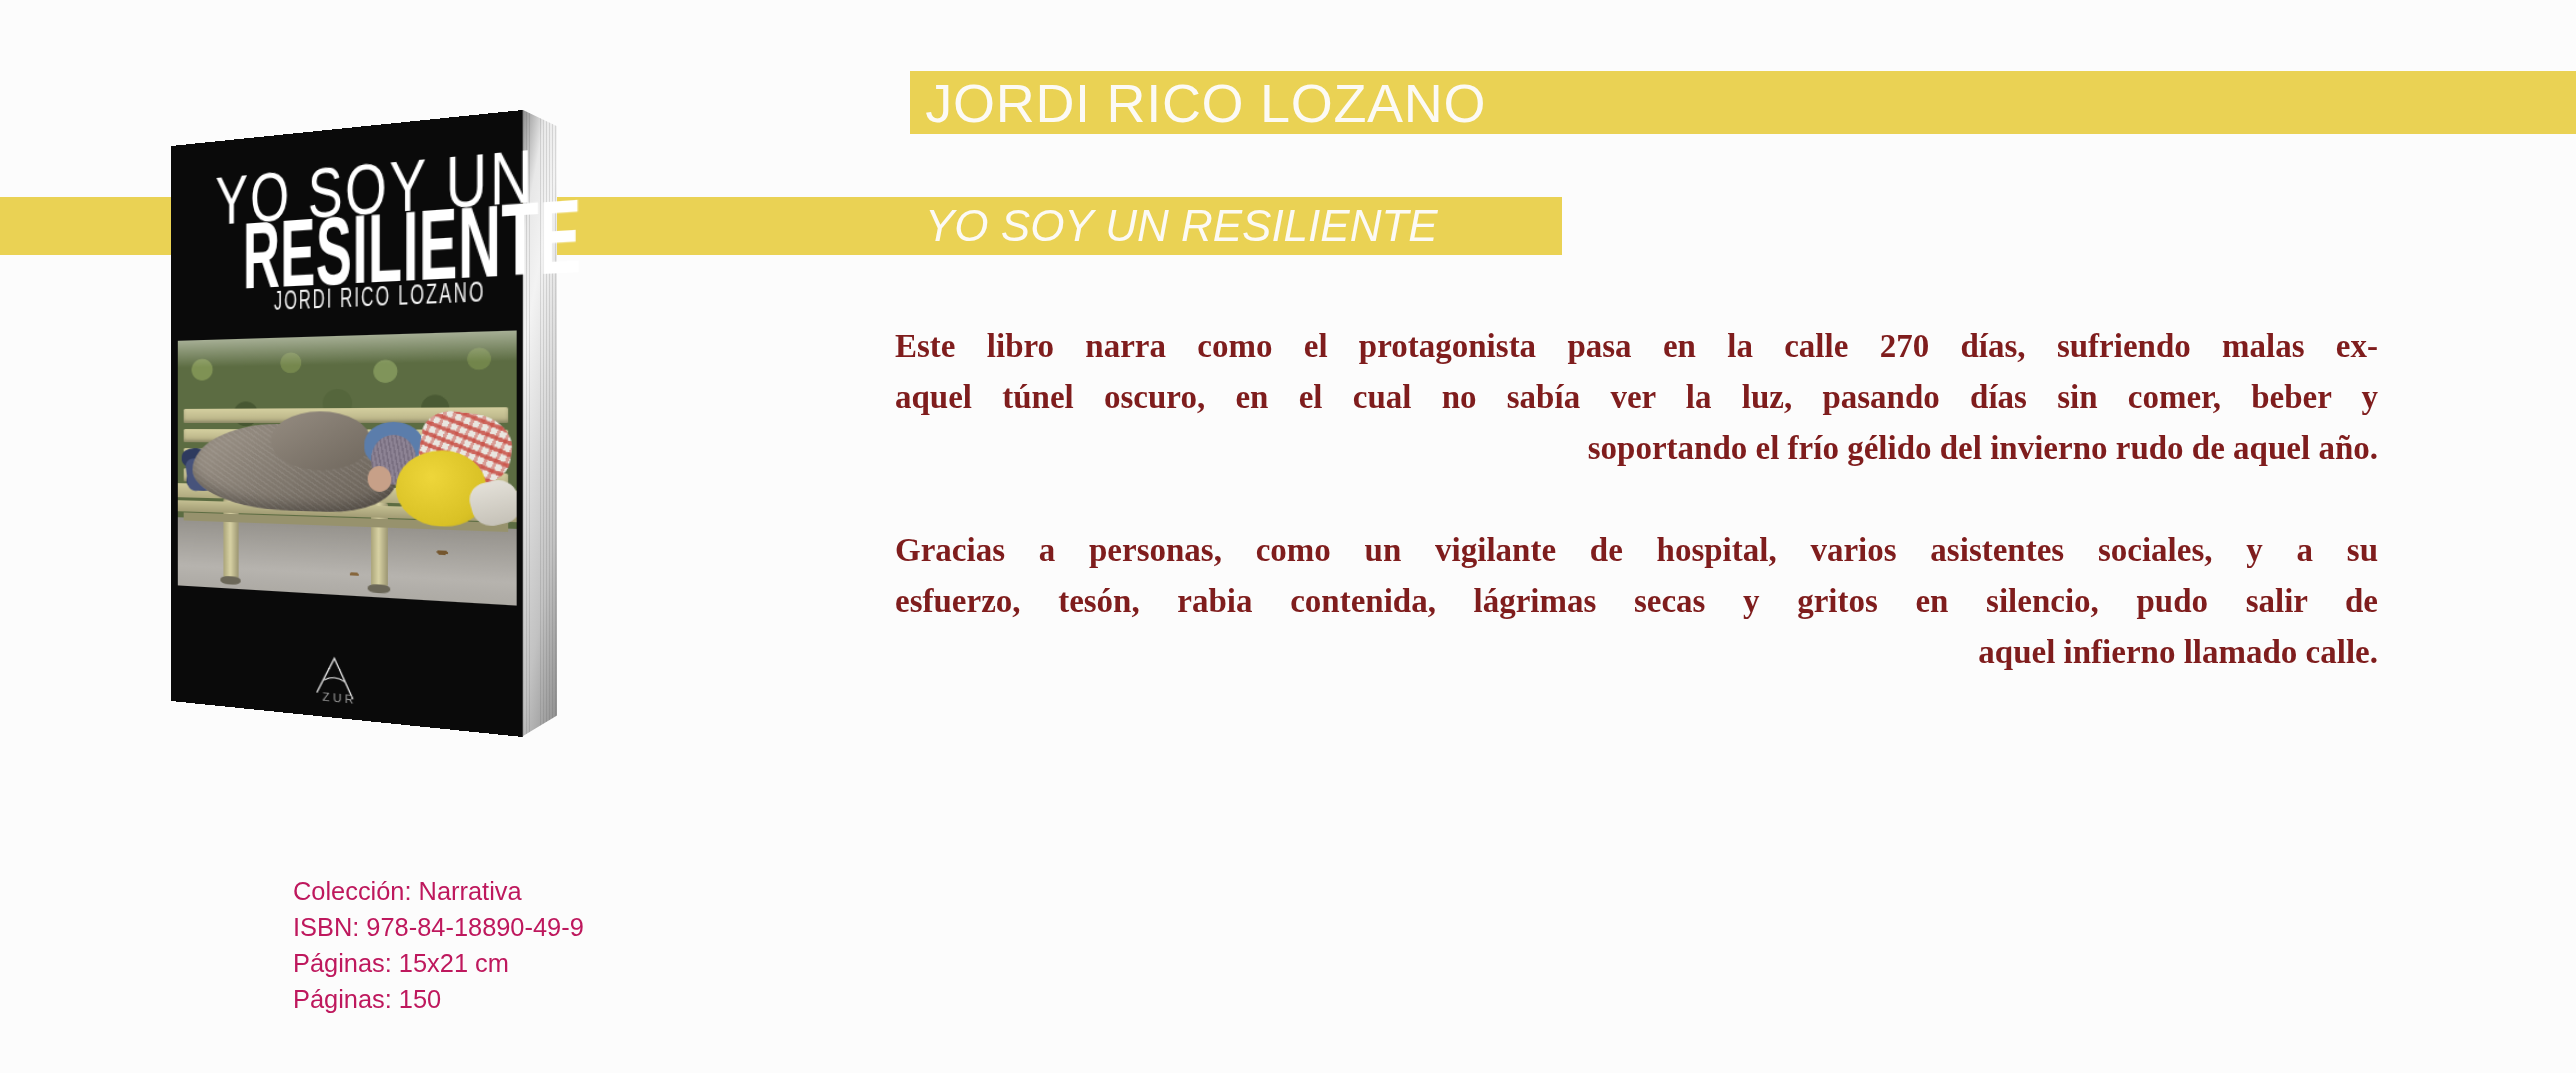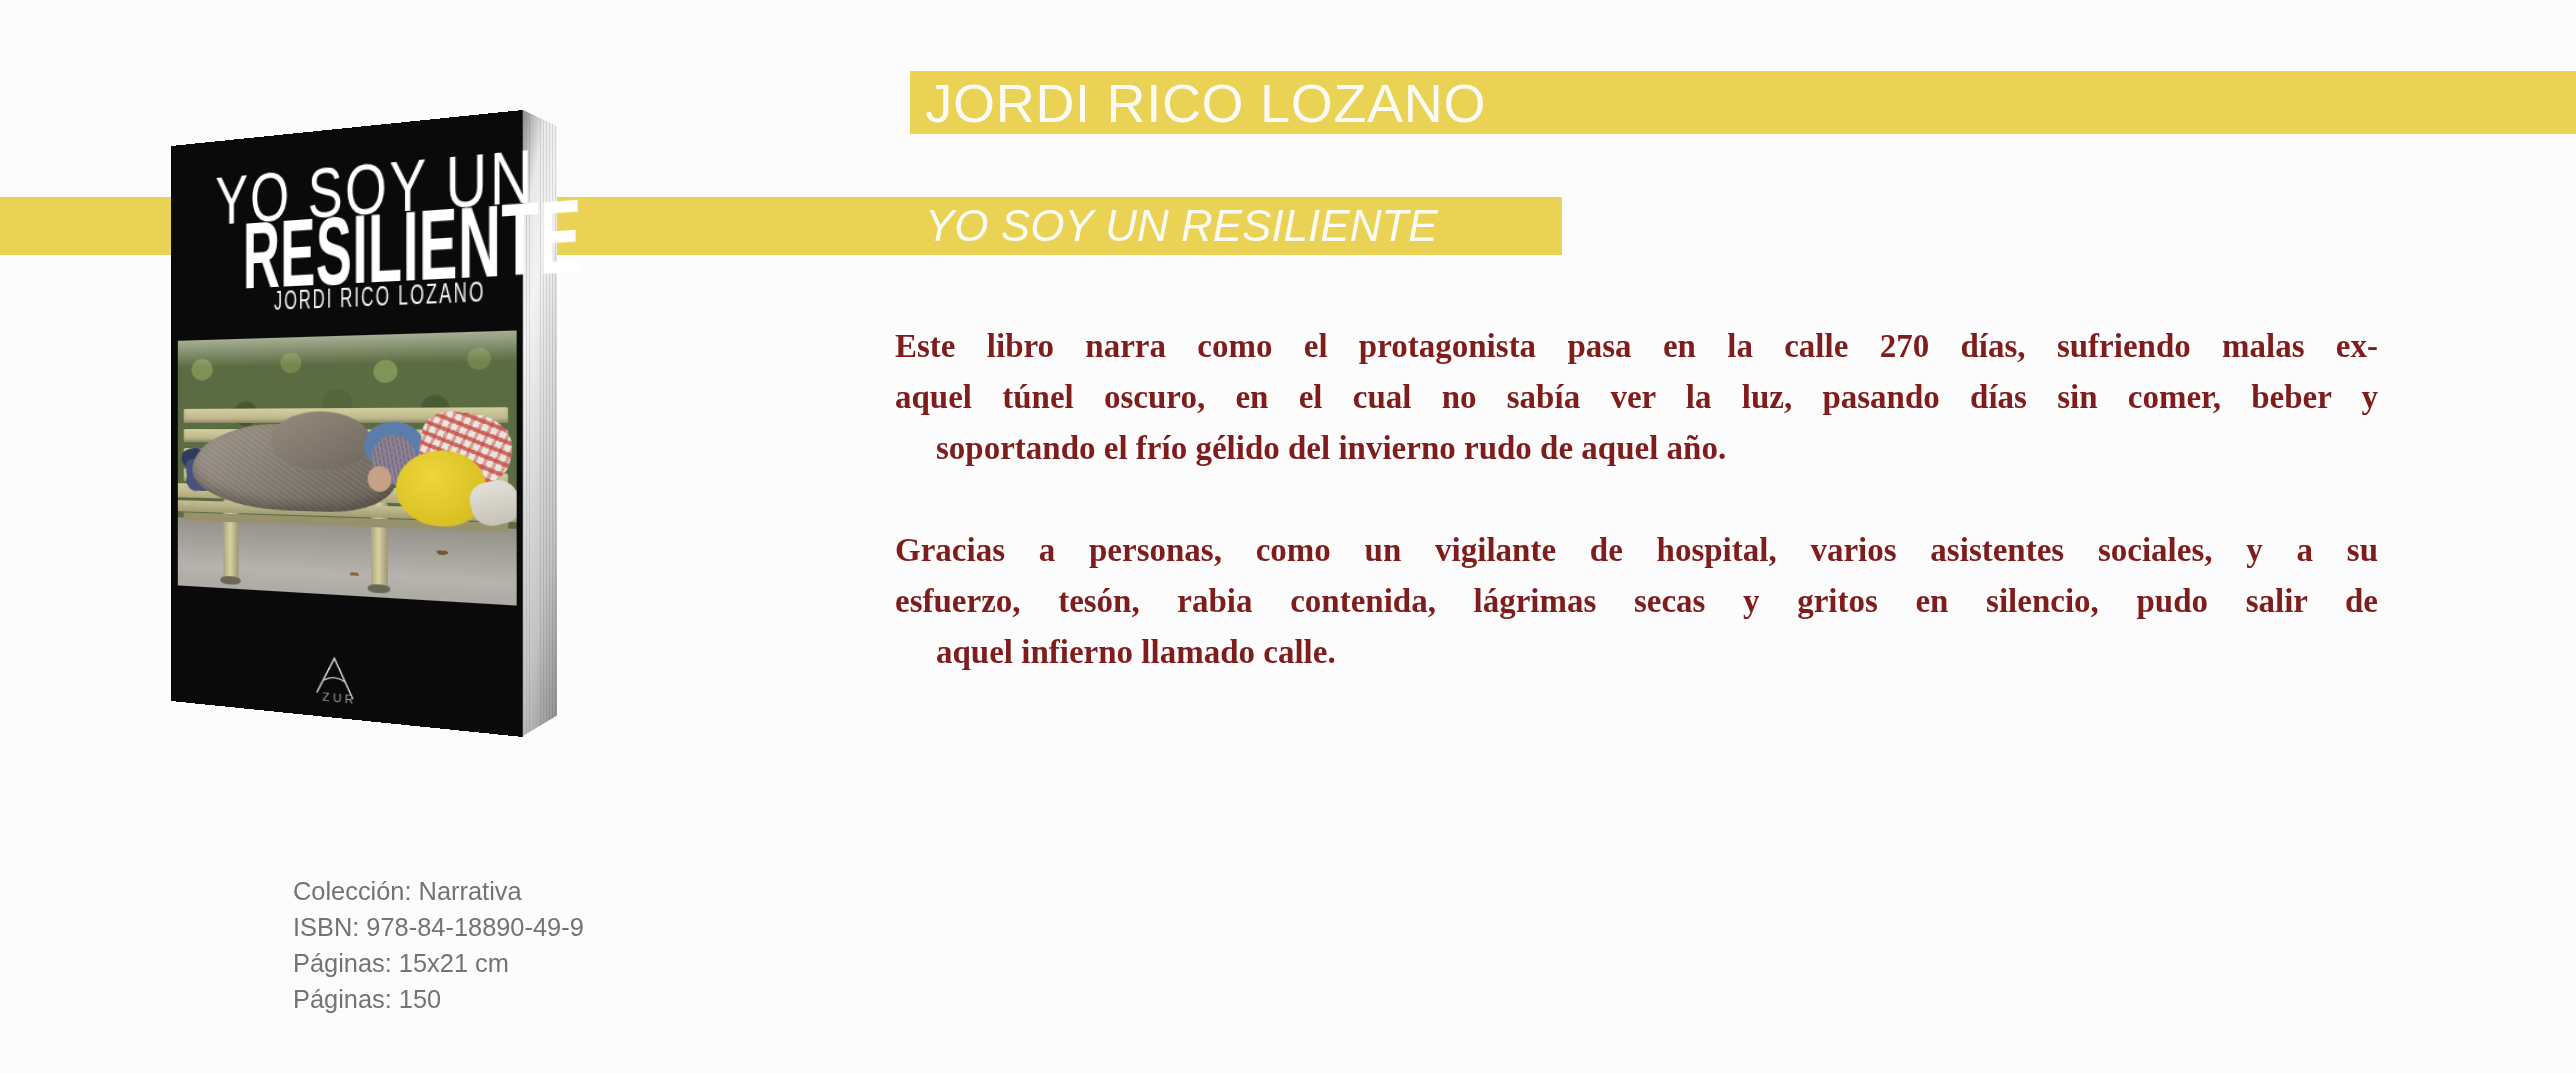--- a/index.html
+++ b/index.html
@@ -11,25 +11,25 @@
     display:flex;align-items:center;padding-left:15.3px;box-sizing:border-box;}
   .author-band .lbl{font-size:54px;color:#fcfaf5;letter-spacing:0.7px;white-space:nowrap;}
   .stripe{position:absolute;left:0;top:197px;width:1562px;height:58px;background:#ead254;}
   .stripe .lbl{position:absolute;left:925px;top:50%;transform:translateY(-50%);
     font-size:44px;color:#fcfaf5;white-space:nowrap;font-style:italic;}
 
   
   .description{position:absolute;left:895px;top:321px;width:1483px;color:#7f1d1d;
     font-family:"Liberation Serif",serif;font-weight:bold;font-size:33px;line-height:51px;}
   .description .jline{text-align:justify;text-align-last:justify;white-space:normal;}
-  .description .lline{text-align:left;margin-left:41px;}
+  .description .lline{text-align:right;}
   .description .pgap{height:51px;}
 
   
-  .details{position:absolute;left:293px;top:873px;font-size:25.4px;line-height:36px;color:#737373;}
+  .details{position:absolute;left:293px;top:873px;font-size:25.4px;line-height:36px;color:#be185d;}
 
   
   .book{position:absolute;left:167px;top:105px;width:396px;height:643px;}
   .pages{position:absolute;left:356px;top:5.1px;width:34px;height:626px;
     clip-path:polygon(0 0,100% 2.6%,100% 96.7%,0 100%);
     background-image:
       repeating-linear-gradient(90deg,rgba(90,90,90,.18) 0 0.7px,rgba(255,255,255,0) 0.7px 2.9px),
       linear-gradient(100deg,#8f8f8f 0%,#e8e8e8 16%,#f3f3f3 30%,#dadada 52%,#c2c2c2 74%,#8c8c8c 100%);}
   .cover{position:absolute;left:3.6px;top:41px;width:321px;height:555px;background:#0a0a0a;
     transform-origin:0 50%;transform:perspective(676px) rotateY(-14deg);}

